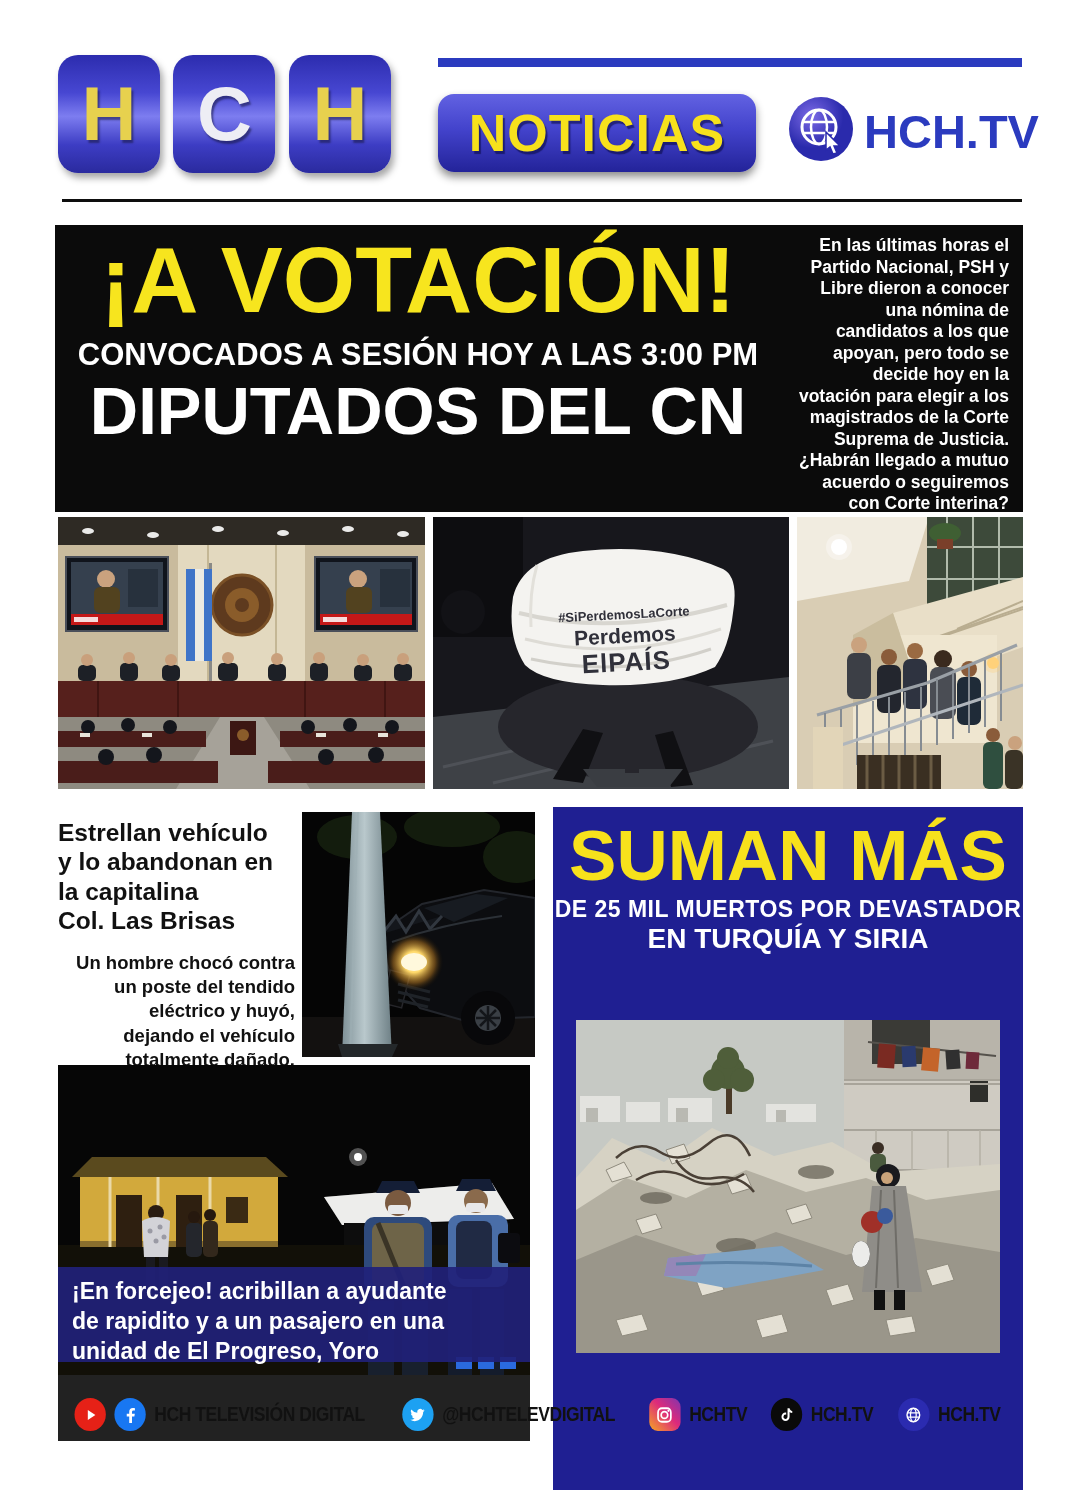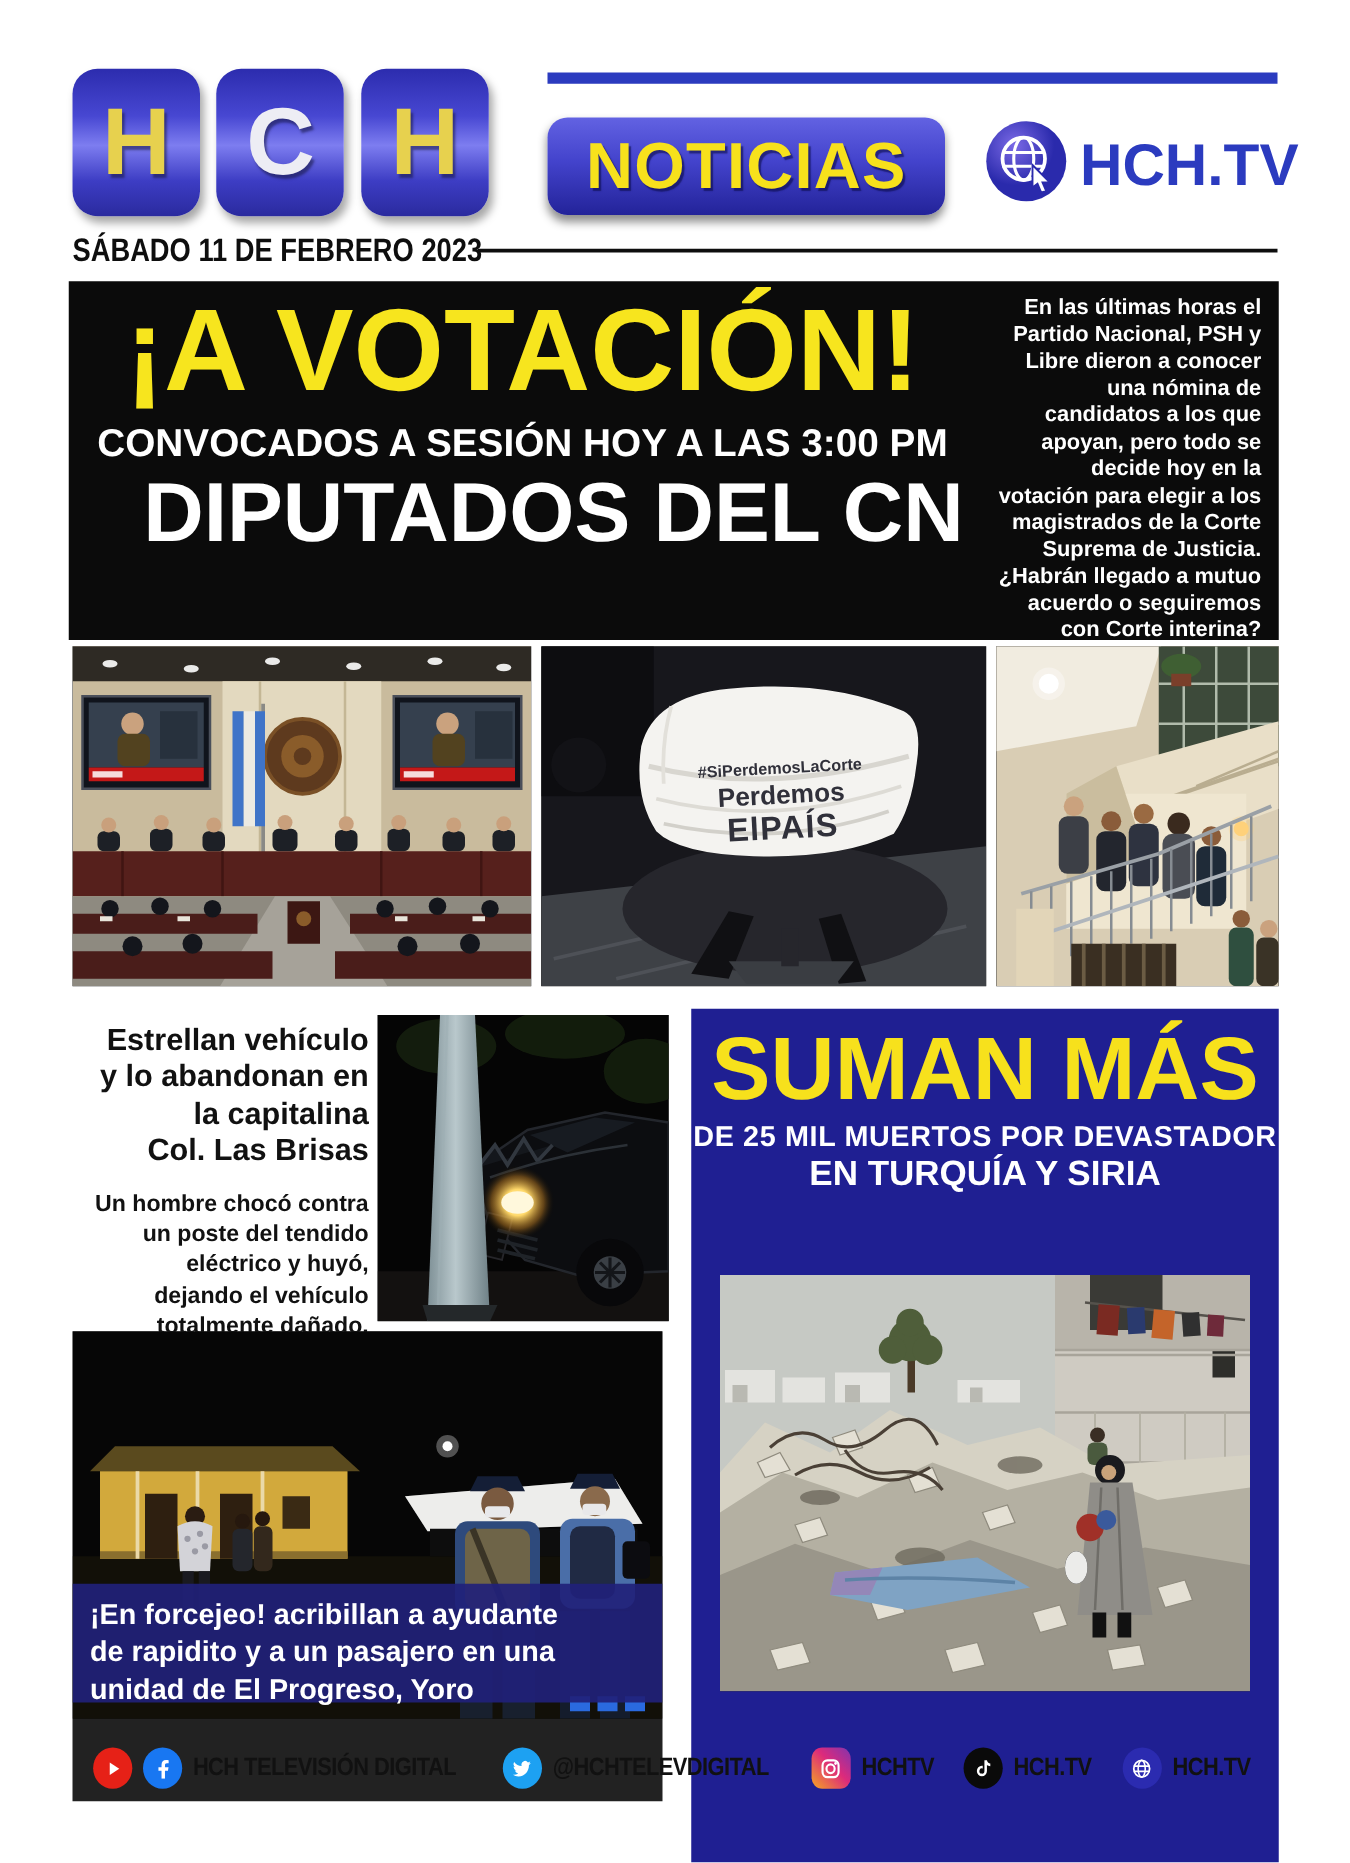--- a/index.html
+++ b/index.html
@@ -25,29 +25,29 @@
   .date-text{font-size:26px;font-weight:800;color:#0e0e0e;white-space:nowrap;display:inline-block;
     transform:scaleX(.84);transform-origin:left center;}
   .date-wrap{width:320px;overflow:visible;}
   .date-line{flex:1;height:3px;background:#0e0e0e;margin-left:4px;}
 
   
   .lead{background:#0b0b0b;display:flex;box-sizing:border-box;padding:8px 14px 6px 10px;}
   .lead-left{width:706px;text-align:center;}
   .kicker{color:#f7e51e;font-size:93px;font-weight:800;line-height:1.02;white-space:nowrap;letter-spacing:0;}
   .subhead{color:#fff;font-size:31px;font-weight:800;white-space:nowrap;margin-top:9px;}
-  .headline{color:#fff;font-size:67px;font-weight:800;white-space:nowrap;line-height:1.04;margin-top:3px;text-align:right;}
+  .headline{color:#fff;font-size:67px;font-weight:800;white-space:nowrap;line-height:1.04;margin-top:3px;}
   .question{color:#fff;font-size:18px;font-weight:800;white-space:nowrap;margin-top:21px;}
   .lead-right{flex:1;color:#fff;text-align:right;font-size:17.5px;font-weight:700;line-height:1.23;
     white-space:pre-line;padding-top:2px;}
 
   .photo{background:#222;overflow:hidden;}
 
   
-  .crash-head{font-size:24.5px;font-weight:800;color:#111;text-align:right;line-height:1.2;white-space:pre-line;}
+  .crash-head{font-size:24.5px;font-weight:800;color:#111;text-align:left;line-height:1.2;white-space:pre-line;}
   .crash-body{font-size:18.5px;font-weight:700;color:#111;text-align:right;line-height:1.32;white-space:pre-line;margin-top:15px;}
 
   
   .quake{background:#1f1f92;text-align:center;box-sizing:border-box;padding-top:12px;}
   .q-kicker{color:#f7e11c;font-size:71px;font-weight:800;line-height:1.05;white-space:nowrap;}
   .q-sub{color:#fff;font-size:23px;font-weight:800;white-space:nowrap;margin-top:2px;letter-spacing:.5px;}
   .q-head{color:#fff;font-size:70px;font-weight:800;line-height:1.02;white-space:nowrap;margin-top:2px;}
   .q-sub2{color:#fff;font-size:28px;font-weight:800;white-space:nowrap;margin-top:0px;}
 
   
@@ -96,21 +96,20 @@
       <circle cx="31" cy="31" r="17" fill="none" stroke="#fff" stroke-width="3"></circle>
       <ellipse cx="31" cy="31" rx="8" ry="17" fill="none" stroke="#fff" stroke-width="2.5"></ellipse>
       <line x1="14" y1="26" x2="48" y2="26" stroke="#fff" stroke-width="2.5"></line>
       <line x1="14" y1="37" x2="48" y2="37" stroke="#fff" stroke-width="2.5"></line>
       <path d="M38 36 L52 50 L46 50 L49 57 L45 58 L42 51 L38 54 Z" fill="#fff" stroke="#2a2aac" stroke-width="1.5"></path>
     </svg>
   </div>
   <div class="abs hchtv-text" style="left:864px;top:104px;">HCH.TV</div>
 
   <div class="abs date-row" style="left:58px;top:183px;width:964px;height:34px;">
-    <span class="date-wrap"><span class="date-text">SÁBADO 11 DE FEBRERO 2023</span></span>
     <span class="date-line"></span>
   </div>
 
   <div class="abs lead" style="left:55px;top:225px;width:968px;height:287px;">
     <div class="lead-left">
       <div class="kicker">¡A VOTACIÓN!</div>
       <div class="subhead">CONVOCADOS A SESIÓN HOY A LAS 3:00 PM</div>
       <div class="headline">DIPUTADOS DEL CN</div>
     </div>
     <div class="lead-right">En las últimas horas el

